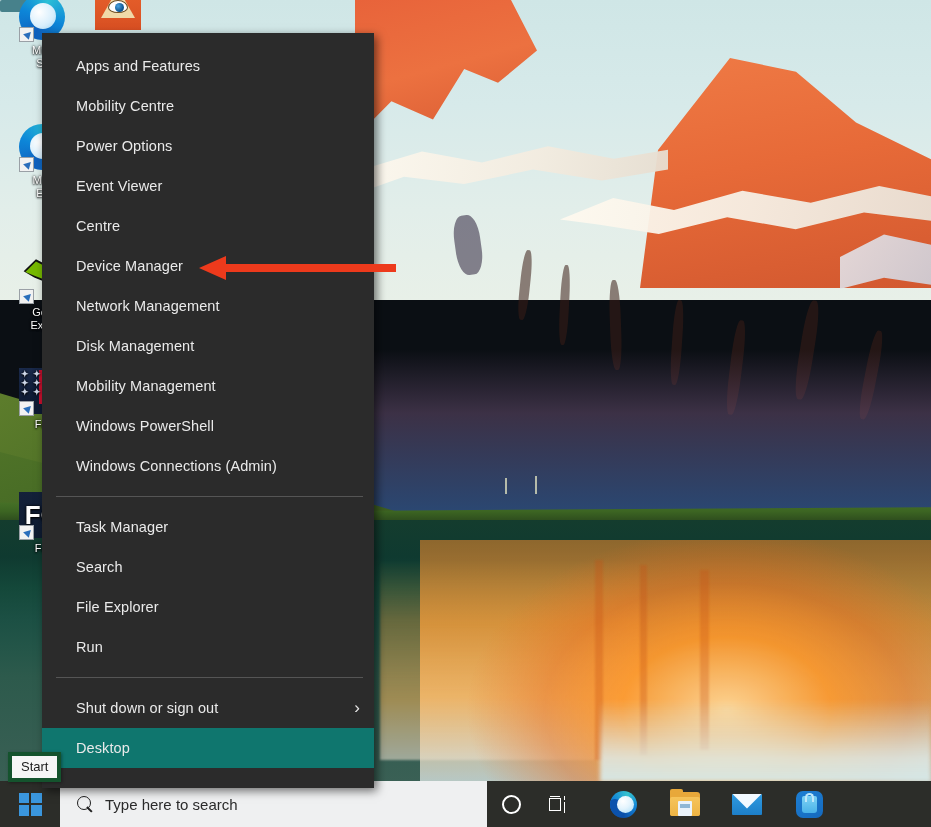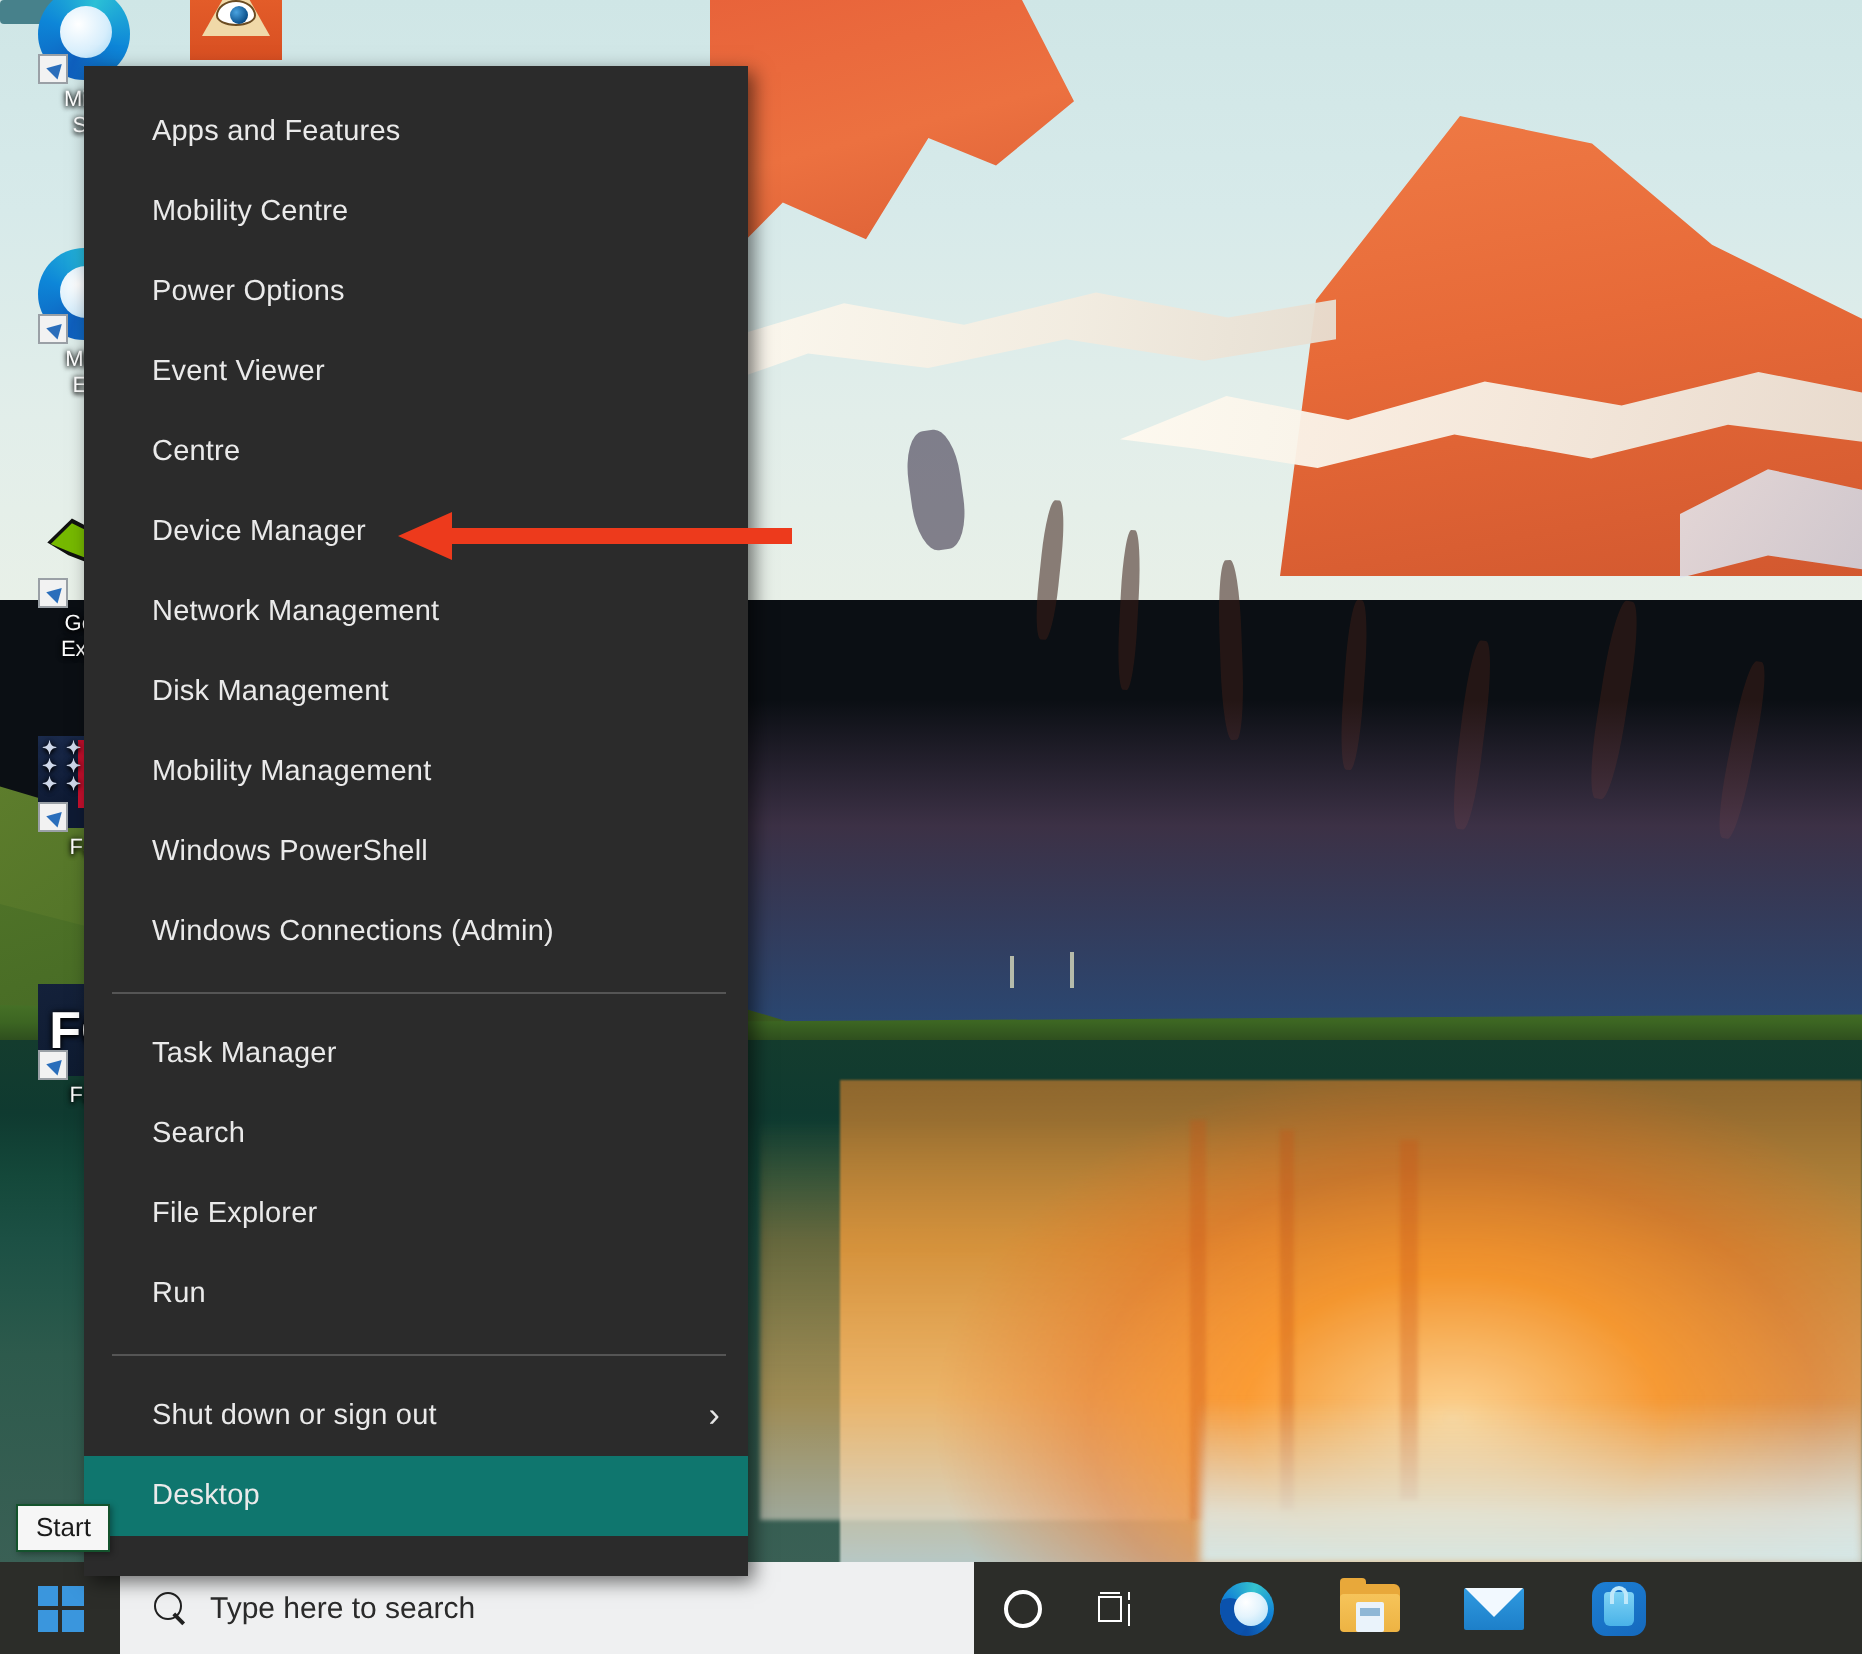--- a/index.html
+++ b/index.html
@@ -356,21 +356,21 @@
     position:absolute; left:9px; top:2px; width:9px; height:9px;
     border: 2px solid #bfe8fa; border-bottom: none;
     border-radius: 6px 6px 0 0;
   }
 
   
   #start-tooltip {
     position: absolute; left: 8px; top: 752px;
     padding: 3px 9px 4px;
     background: #f6f6f6;
-    border: 1px solid #14532d;
+    border: 4px solid #14532d;
     color: #1b1b1b;
     font-size: 13px;
     box-shadow: 1px 1px 3px rgba(0,0,0,.35);
     z-index: 70;
     white-space: nowrap;
   }
 </style>
 </head>
 <body>
 

